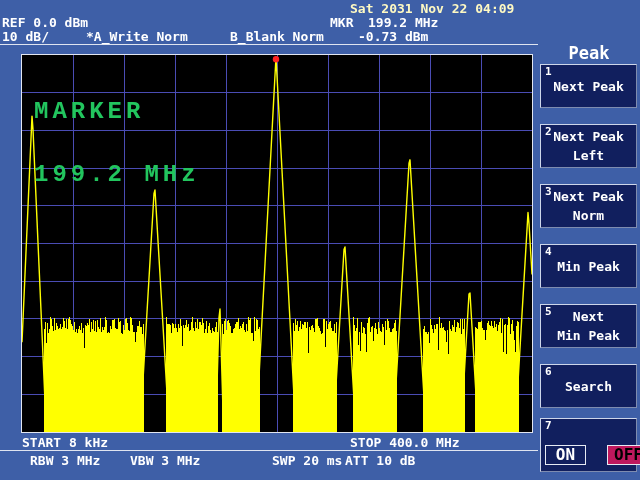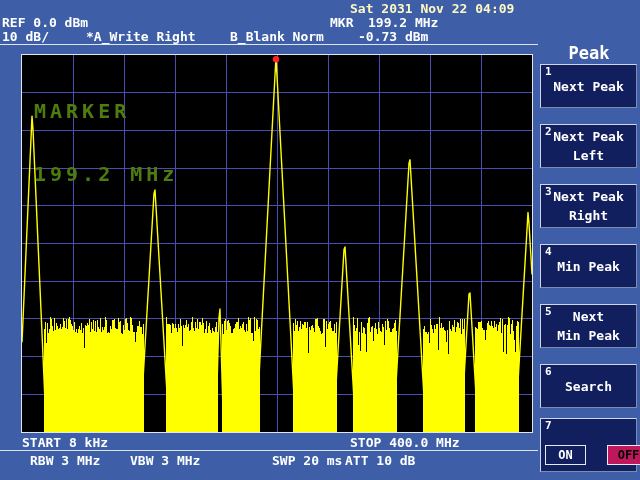--- a/index.html
+++ b/index.html
@@ -11,50 +11,50 @@
   }
   .t{position:absolute;font-size:13px;line-height:13px;white-space:pre}
   .date{color:#fef9c3}
   .hline{position:absolute;left:0;width:538px;height:1px;background:#dfe4f0}
   .grat{
     position:absolute;left:21px;top:54px;width:512px;height:379px;
     background:#000;border:1px solid #e2e6f0;box-sizing:border-box;
   }
   .grat svg{position:absolute;left:0;top:0;display:block}
   .mkrtext{
-    position:absolute;left:12px;top:4px;font-size:20px;line-height:21px;
-    letter-spacing:4px;color:#4d7c0f;white-space:pre;
+    position:absolute;left:12px;top:4px;font-size:24px;line-height:21px;
+    letter-spacing:4px;color:#22c55e;white-space:pre;font-family:Liberation Mono, monospace;
   }
   .sidebar{position:absolute;left:538px;top:44px;width:102px;height:436px}
   .menu-title{position:absolute;top:2px;left:0;width:100%;text-align:center;font-size:17px;line-height:14px}
   .key{
     position:absolute;left:2px;width:97px;height:44px;background:#111f5e;
     border:1px solid #cdd6ea;border-right-color:#7e8cb0;border-bottom-color:#7e8cb0;
     box-sizing:border-box;display:flex;flex-direction:column;align-items:center;
     justify-content:center;font-size:13px;line-height:19px;cursor:pointer;text-align:center;
   }
   .key .num{position:absolute;top:1px;left:4px;font-size:11px;line-height:11px}
   .key.key7{height:54px;justify-content:flex-start;padding-top:5px}
   .toggles{position:absolute;left:0;top:26px;width:100%;height:22px}
   .tbtn{
     position:absolute;top:0;height:20px;border:1px solid #e6eaf4;box-sizing:border-box;
-    font-size:12px;line-height:18px;text-align:center;cursor:pointer;
+    font-size:16px;line-height:18px;text-align:center;cursor:pointer;
   }
   .tbtn.on{left:4px;width:41px;background:#111f5e;color:#fff}
   .tbtn.off{left:66px;width:43px;background:#be185d;color:#000}
 </style>
 </head>
 <body>
 
 <div class="t date" style="left:350px;top:2px">Sat 2031 Nov 22 04:09</div>
 <div class="t" style="left:2px;top:16px">REF 0.0 dBm</div>
 <div class="t" style="left:330px;top:16px">MKR</div>
 <div class="t" style="left:368px;top:16px">199.2 MHz</div>
 <div class="t" style="left:2px;top:30px">10 dB/</div>
-<div class="t" style="left:86px;top:30px">*A_Write Right</div>
+<div class="t" style="left:86px;top:30px">*A_Write Norm</div>
 <div class="t" style="left:230px;top:30px">B_Blank Norm</div>
 <div class="t" style="left:358px;top:30px">-0.73 dBm</div>
 <div class="hline" style="top:44px"></div>
 
 <div class="grat">
   <svg id="trace-svg" width="510" height="377" viewBox="0 0 510 377">
       <path d="M51.0 0V377M0 37.7H510M102.0 0V377M0 75.4H510M153.0 0V377M0 113.1H510M204.0 0V377M0 150.8H510M255.0 0V377M0 188.5H510M306.0 0V377M0 226.2H510M357.0 0V377M0 263.9H510M408.0 0V377M0 301.6H510M459.0 0V377M0 339.3H510" stroke="#4a4cb4" stroke-width="1" fill="none" shape-rendering="crispEdges"></path>
       <path d="M22 274V377M23 267V377M24 288V377M25 268V377M26 278V377M27 274V377M28 262V377M29 264V377M30 271V377M31 276V377M32 263V377M33 275V377M34 268V377M35 271V377M36 274V377M37 273V377M38 269V377M39 274V377M40 272V377M41 263V377M42 266V377M43 273V377M44 264V377M45 274V377M46 264V377M47 262V377M48 265V377M49 269V377M50 271V377M51 275V377M52 267V377M53 277V377M54 274V377M55 278V377M56 274V377M57 271V377M58 275V377M59 268V377M60 278V377M61 273V377M62 293V377M63 270V377M64 271V377M65 268V377M66 270V377M67 264V377M68 277V377M69 267V377M70 274V377M71 265V377M72 276V377M73 266V377M74 277V377M75 265V377M76 272V377M77 274V377M78 263V377M79 277V377M80 272V377M81 275V377M82 272V377M83 262V377M84 265V377M85 278V377M86 277V377M87 278V377M88 271V377M89 274V377M90 265V377M91 265V377M92 264V377M93 273V377M94 274V377M95 274V377M96 263V377M97 267V377M98 266V377M99 278V377M100 279V377M101 270V377M102 275V377M103 264V377M104 263V377M105 268V377M106 275V377M107 276V377M108 262V377M109 263V377M110 270V377M111 277V377M112 277V377M113 287V377M114 277V377M115 271V377M116 271V377M117 266V377M118 272V377M119 272V377M120 279V377M121 269V377M144 262V377M145 269V377M146 269V377M147 269V377M148 270V377M149 278V377M150 268V377M151 269V377M152 273V377M153 269V377M154 273V377M155 277V377M156 269V377M157 273V377M158 264V377M159 271V377M160 291V377M161 270V377M162 273V377M163 270V377M164 265V377M165 272V377M166 269V377M167 276V377M168 275V377M169 267V377M170 262V377M171 273V377M172 276V377M173 267V377M174 273V377M175 264V377M176 274V377M177 267V377M178 267V377M179 270V377M180 263V377M181 268V377M182 278V377M183 274V377M184 266V377M185 278V377M186 271V377M187 268V377M188 275V377M189 278V377M190 273V377M191 276V377M192 277V377M193 272V377M194 267V377M195 277V377M200 269V377M201 279V377M202 266V377M203 264V377M204 275V377M205 266V377M206 265V377M207 268V377M208 271V377M209 278V377M210 278V377M211 274V377M212 273V377M213 269V377M214 267V377M215 267V377M216 263V377M217 274V377M218 271V377M219 273V377M220 269V377M221 267V377M222 275V377M223 277V377M224 269V377M225 276V377M226 262V377M227 265V377M228 263V377M229 278V377M230 278V377M231 286V377M232 262V377M233 276V377M234 264V377M235 265V377M236 274V377M237 272V377M271 268V377M272 276V377M273 264V377M274 270V377M275 266V377M276 276V377M277 272V377M278 266V377M279 274V377M280 269V377M281 270V377M282 267V377M283 267V377M284 273V377M285 267V377M286 298V377M287 272V377M288 275V377M289 271V377M290 270V377M291 273V377M292 277V377M293 264V377M294 264V377M295 263V377M296 271V377M297 273V377M298 276V377M299 279V377M300 278V377M301 264V377M302 264V377M303 292V377M304 266V377M305 274V377M306 269V377M307 267V377M308 266V377M309 273V377M310 276V377M311 276V377M312 269V377M313 278V377M314 267V377M331 262V377M332 270V377M333 276V377M334 273V377M335 263V377M336 290V377M337 277V377M338 296V377M339 267V377M340 278V377M341 272V377M342 273V377M343 279V377M344 297V377M345 268V377M346 263V377M347 262V377M348 277V377M349 272V377M350 271V377M351 286V377M352 273V377M353 268V377M354 274V377M355 279V377M356 267V377M357 273V377M358 276V377M359 277V377M360 269V377M361 272V377M362 290V377M363 266V377M364 275V377M365 264V377M366 266V377M367 273V377M368 277V377M369 277V377M370 274V377M371 273V377M372 268V377M373 265V377M374 276V377M401 274V377M402 271V377M403 277V377M404 277V377M405 279V377M406 277V377M407 288V377M408 264V377M409 270V377M410 274V377M411 278V377M412 270V377M413 274V377M414 269V377M415 269V377M416 295V377M417 262V377M418 273V377M419 268V377M420 273V377M421 272V377M422 275V377M423 276V377M424 287V377M425 275V377M426 299V377M427 266V377M428 274V377M429 276V377M430 270V377M431 272V377M432 265V377M433 277V377M434 272V377M435 267V377M436 268V377M437 273V377M438 264V377M439 279V377M440 264V377M441 274V377M442 264V377M453 272V377M454 273V377M455 274V377M456 267V377M457 267V377M458 267V377M459 266V377M460 273V377M461 275V377M462 275V377M463 285V377M464 275V377M465 268V377M466 266V377M467 270V377M468 271V377M469 266V377M470 271V377M471 273V377M472 266V377M473 272V377M474 269V377M475 276V377M476 270V377M477 267V377M478 263V377M479 278V377M480 264V377M481 297V377M482 270V377M483 269V377M484 299V377M485 270V377M486 262V377M487 263V377M488 279V377M489 269V377M490 265V377M491 276V377M492 285V377M493 297V377M494 271V377M495 266V377M496 267V377" stroke="#ffff00" stroke-width="1" fill="none" shape-rendering="crispEdges"></path>
       <path d="M0 287.3L1 264.7L2 242.0L3 219.4L4 196.8L5 174.2L6 151.6L7 128.9L8 106.3L9 83.7L10 61.1L11 74.6L12 97.3L13 119.9L14 142.5L15 165.1L16 187.7L17 210.4L18 233.0L19 255.6L20 278.2L21 300.8L22 323.5L23 346.1L24 368.7L25 377.0L26 377.0L27 377.0L28 377.0L29 377.0L30 377.0L31 377.0L32 377.0L33 377.0L34 377.0L35 377.0L36 377.0L37 377.0L38 377.0L39 377.0L40 377.0L41 377.0L42 377.0L43 377.0L44 377.0L45 377.0L46 377.0L47 377.0L48 377.0L49 377.0L50 377.0L51 377.0L52 377.0L53 377.0L54 377.0L55 377.0L56 377.0L57 377.0L58 377.0L59 377.0L60 377.0L61 377.0L62 377.0L63 377.0L64 377.0L65 377.0L66 377.0L67 377.0L68 377.0L69 377.0L70 377.0L71 377.0L72 377.0L73 377.0L74 377.0L75 377.0L76 377.0L77 377.0L78 377.0L79 377.0L80 377.0L81 377.0L82 377.0L83 377.0L84 377.0L85 377.0L86 377.0L87 377.0L88 377.0L89 377.0L90 377.0L91 377.0L92 377.0L93 377.0L94 377.0L95 377.0L96 377.0L97 377.0L98 377.0L99 377.0L100 377.0L101 377.0L102 377.0L103 377.0L104 377.0L105 377.0L106 377.0L107 377.0L108 377.0L109 377.0L110 377.0L111 377.0L112 377.0L113 377.0L114 377.0L115 377.0L116 377.0L117 377.0L118 375.9L119 358.9L120 341.9L121 325.0L122 308.0L123 291.0L124 274.1L125 257.1L126 240.1L127 223.2L128 206.2L129 189.3L130 172.3L131 155.3L132 138.4L133 135.0L134 151.9L135 168.9L136 185.9L137 202.8L138 219.8L139 236.8L140 253.7L141 270.7L142 287.7L143 304.6L144 321.6L145 338.5L146 355.5L147 372.5L148 377.0L149 377.0L150 377.0L151 377.0L152 377.0L153 377.0L154 377.0L155 377.0L156 377.0L157 377.0L158 377.0L159 377.0L160 377.0L161 377.0L162 377.0L163 377.0L164 377.0L165 377.0L166 377.0L167 377.0L168 377.0L169 377.0L170 377.0L171 377.0L172 377.0L173 377.0L174 377.0L175 377.0L176 377.0L177 377.0L178 377.0L179 377.0L180 377.0L181 377.0L182 377.0L183 377.0L184 377.0L185 377.0L186 377.0L187 377.0L188 377.0L189 377.0L190 377.0L191 377.0L192 377.0L193 377.0L194 364.3L195 330.3L196 296.4L197 262.5L198 254.0L199 287.9L200 321.9L201 355.8L202 377.0L203 377.0L204 377.0L205 377.0L206 377.0L207 377.0L208 377.0L209 377.0L210 377.0L211 377.0L212 377.0L213 377.0L214 377.0L215 377.0L216 377.0L217 377.0L218 377.0L219 377.0L220 377.0L221 377.0L222 377.0L223 377.0L224 377.0L225 377.0L226 377.0L227 377.0L228 377.0L229 377.0L230 377.0L231 377.0L232 377.0L233 377.0L234 377.0L235 359.5L236 340.7L237 321.8L238 303.0L239 284.1L240 265.3L241 246.4L242 227.6L243 208.7L244 189.9L245 171.0L246 152.2L247 133.3L248 114.5L249 95.6L250 76.8L251 57.9L252 39.1L253 20.2L254 2.1L255 21.0L256 39.8L257 58.7L258 77.5L259 96.4L260 115.2L261 134.1L262 152.9L263 171.8L264 190.6L265 209.5L266 228.3L267 247.2L268 266.0L269 284.9L270 303.7L271 322.6L272 341.4L273 360.3L274 377.0L275 377.0L276 377.0L277 377.0L278 377.0L279 377.0L280 377.0L281 377.0L282 377.0L283 377.0L284 377.0L285 377.0L286 377.0L287 377.0L288 377.0L289 377.0L290 377.0L291 377.0L292 377.0L293 377.0L294 377.0L295 377.0L296 377.0L297 377.0L298 377.0L299 377.0L300 377.0L301 377.0L302 377.0L303 377.0L304 377.0L305 377.0L306 377.0L307 377.0L308 377.0L309 377.0L310 377.0L311 377.0L312 364.1L313 347.2L314 330.2L315 313.2L316 296.3L317 279.3L318 262.3L319 245.4L320 228.4L321 211.4L322 194.5L323 191.9L324 208.9L325 225.9L326 242.8L327 259.8L328 276.8L329 293.7L330 310.7L331 327.7L332 344.6L333 361.6L334 377.0L335 377.0L336 377.0L337 377.0L338 377.0L339 377.0L340 377.0L341 377.0L342 377.0L343 377.0L344 377.0L345 377.0L346 377.0L347 377.0L348 377.0L349 377.0L350 377.0L351 377.0L352 377.0L353 377.0L354 377.0L355 377.0L356 377.0L357 377.0L358 377.0L359 377.0L360 377.0L361 377.0L362 377.0L363 377.0L364 377.0L365 377.0L366 377.0L367 377.0L368 377.0L369 377.0L370 377.0L371 377.0L372 362.7L373 345.7L374 328.7L375 311.8L376 294.8L377 277.8L378 260.9L379 243.9L380 227.0L381 210.0L382 193.0L383 176.1L384 159.1L385 142.1L386 125.2L387 108.2L388 104.8L389 121.8L390 138.7L391 155.7L392 172.7L393 189.6L394 206.6L395 223.6L396 240.5L397 257.5L398 274.5L399 291.4L400 308.4L401 325.4L402 342.3L403 359.3L404 376.2L405 377.0L406 377.0L407 377.0L408 377.0L409 377.0L410 377.0L411 377.0L412 377.0L413 377.0L414 377.0L415 377.0L416 377.0L417 377.0L418 377.0L419 377.0L420 377.0L421 377.0L422 377.0L423 377.0L424 377.0L425 377.0L426 377.0L427 377.0L428 377.0L429 377.0L430 377.0L431 377.0L432 377.0L433 377.0L434 377.0L435 377.0L436 377.0L437 377.0L438 377.0L439 374.6L440 357.6L441 340.7L442 323.7L443 306.7L444 289.8L445 272.8L446 255.8L447 238.9L448 238.0L449 255.0L450 272.0L451 288.9L452 305.9L453 322.9L454 339.8L455 356.8L456 373.7L457 377.0L458 377.0L459 377.0L460 377.0L461 377.0L462 377.0L463 377.0L464 377.0L465 377.0L466 377.0L467 377.0L468 377.0L469 377.0L470 377.0L471 377.0L472 377.0L473 377.0L474 377.0L475 377.0L476 377.0L477 377.0L478 377.0L479 377.0L480 377.0L481 377.0L482 377.0L483 377.0L484 377.0L485 377.0L486 377.0L487 377.0L488 377.0L489 377.0L490 377.0L491 377.0L492 377.0L493 377.0L494 361.1L495 344.2L496 327.2L497 310.2L498 293.3L499 276.3L500 259.3L501 242.4L502 225.4L503 208.4L504 191.5L505 174.5L506 157.5L507 168.6L508 185.5L509 202.5L510 219.5" stroke="#ffff00" stroke-width="1.4" fill="none" stroke-linejoin="round"></path>
       <circle cx="254.0" cy="4.3" r="3.2" fill="#ff2222"></circle>
@@ -84,21 +84,21 @@
 
   <div class="key" style="top:80px">
     <span class="num">2</span>
     <div>Next Peak</div>
     <div>Left</div>
   </div>
 
   <div class="key" style="top:140px">
     <span class="num">3</span>
     <div>Next Peak</div>
-    <div>Right</div>
+    <div>Norm</div>
   </div>
 
   <div class="key" style="top:200px">
     <span class="num">4</span>
     <div>Min Peak</div>
     <div></div>
   </div>
 
   <div class="key" style="top:260px">
     <span class="num">5</span>

